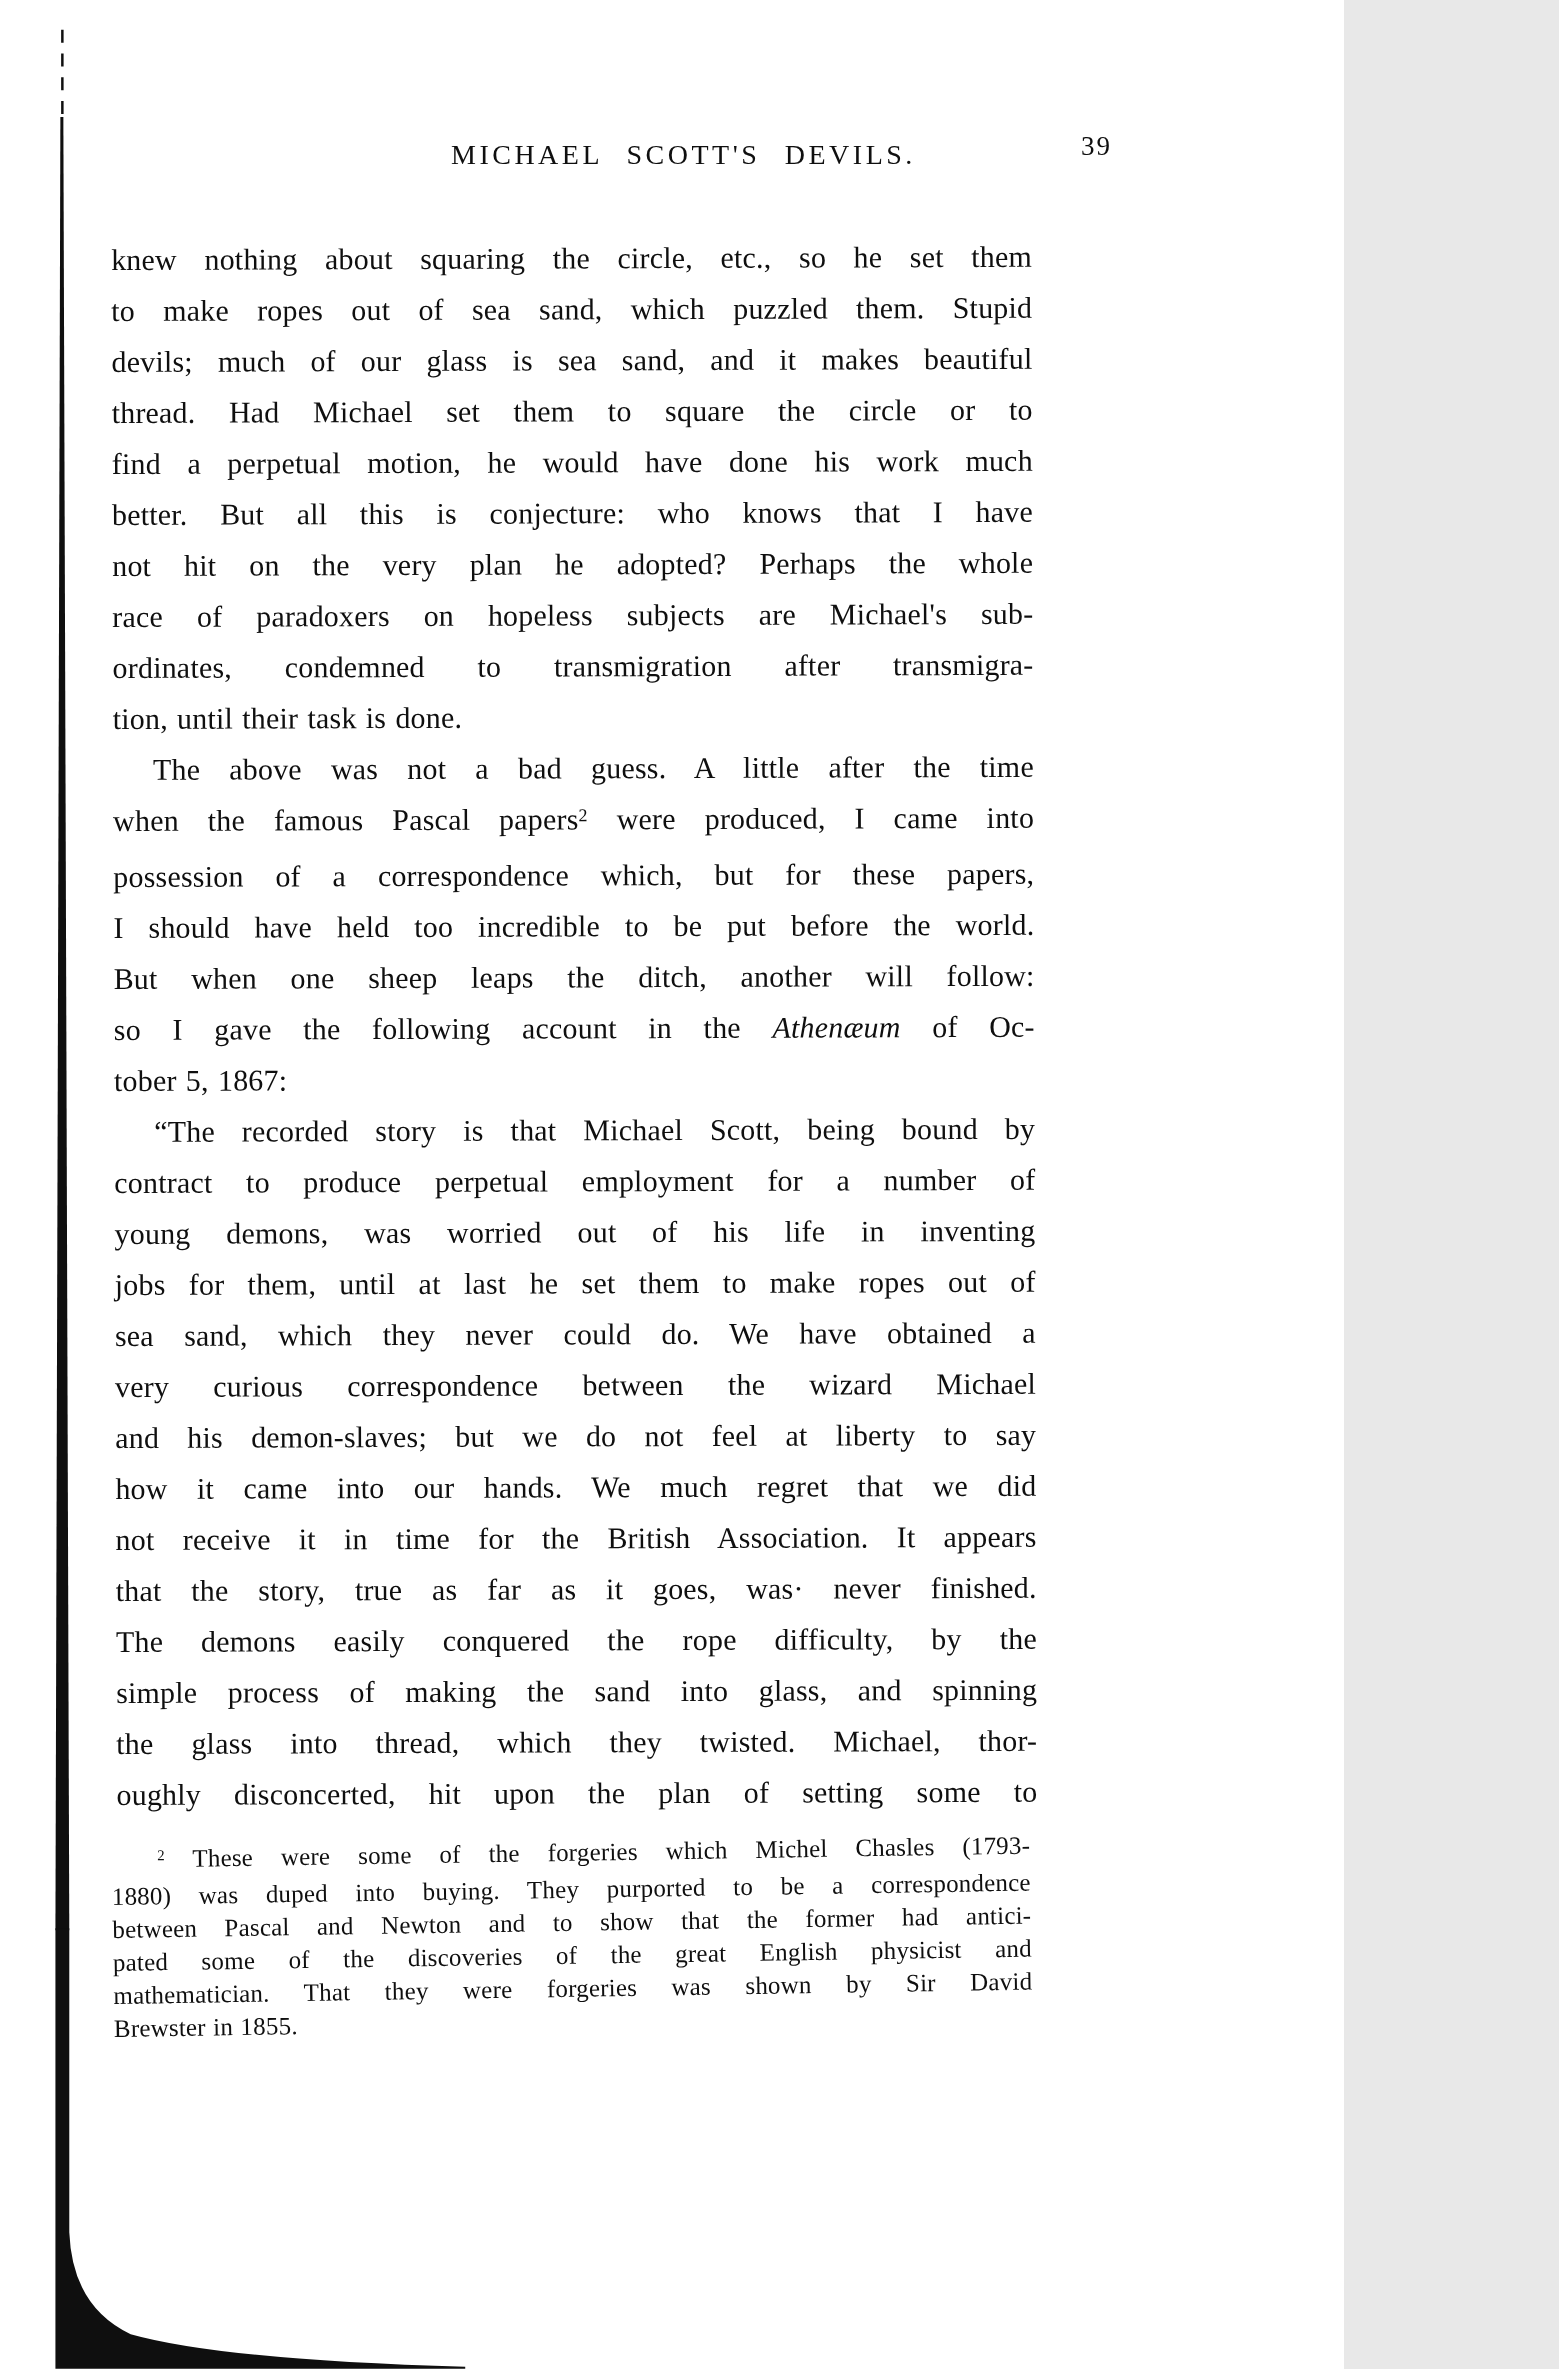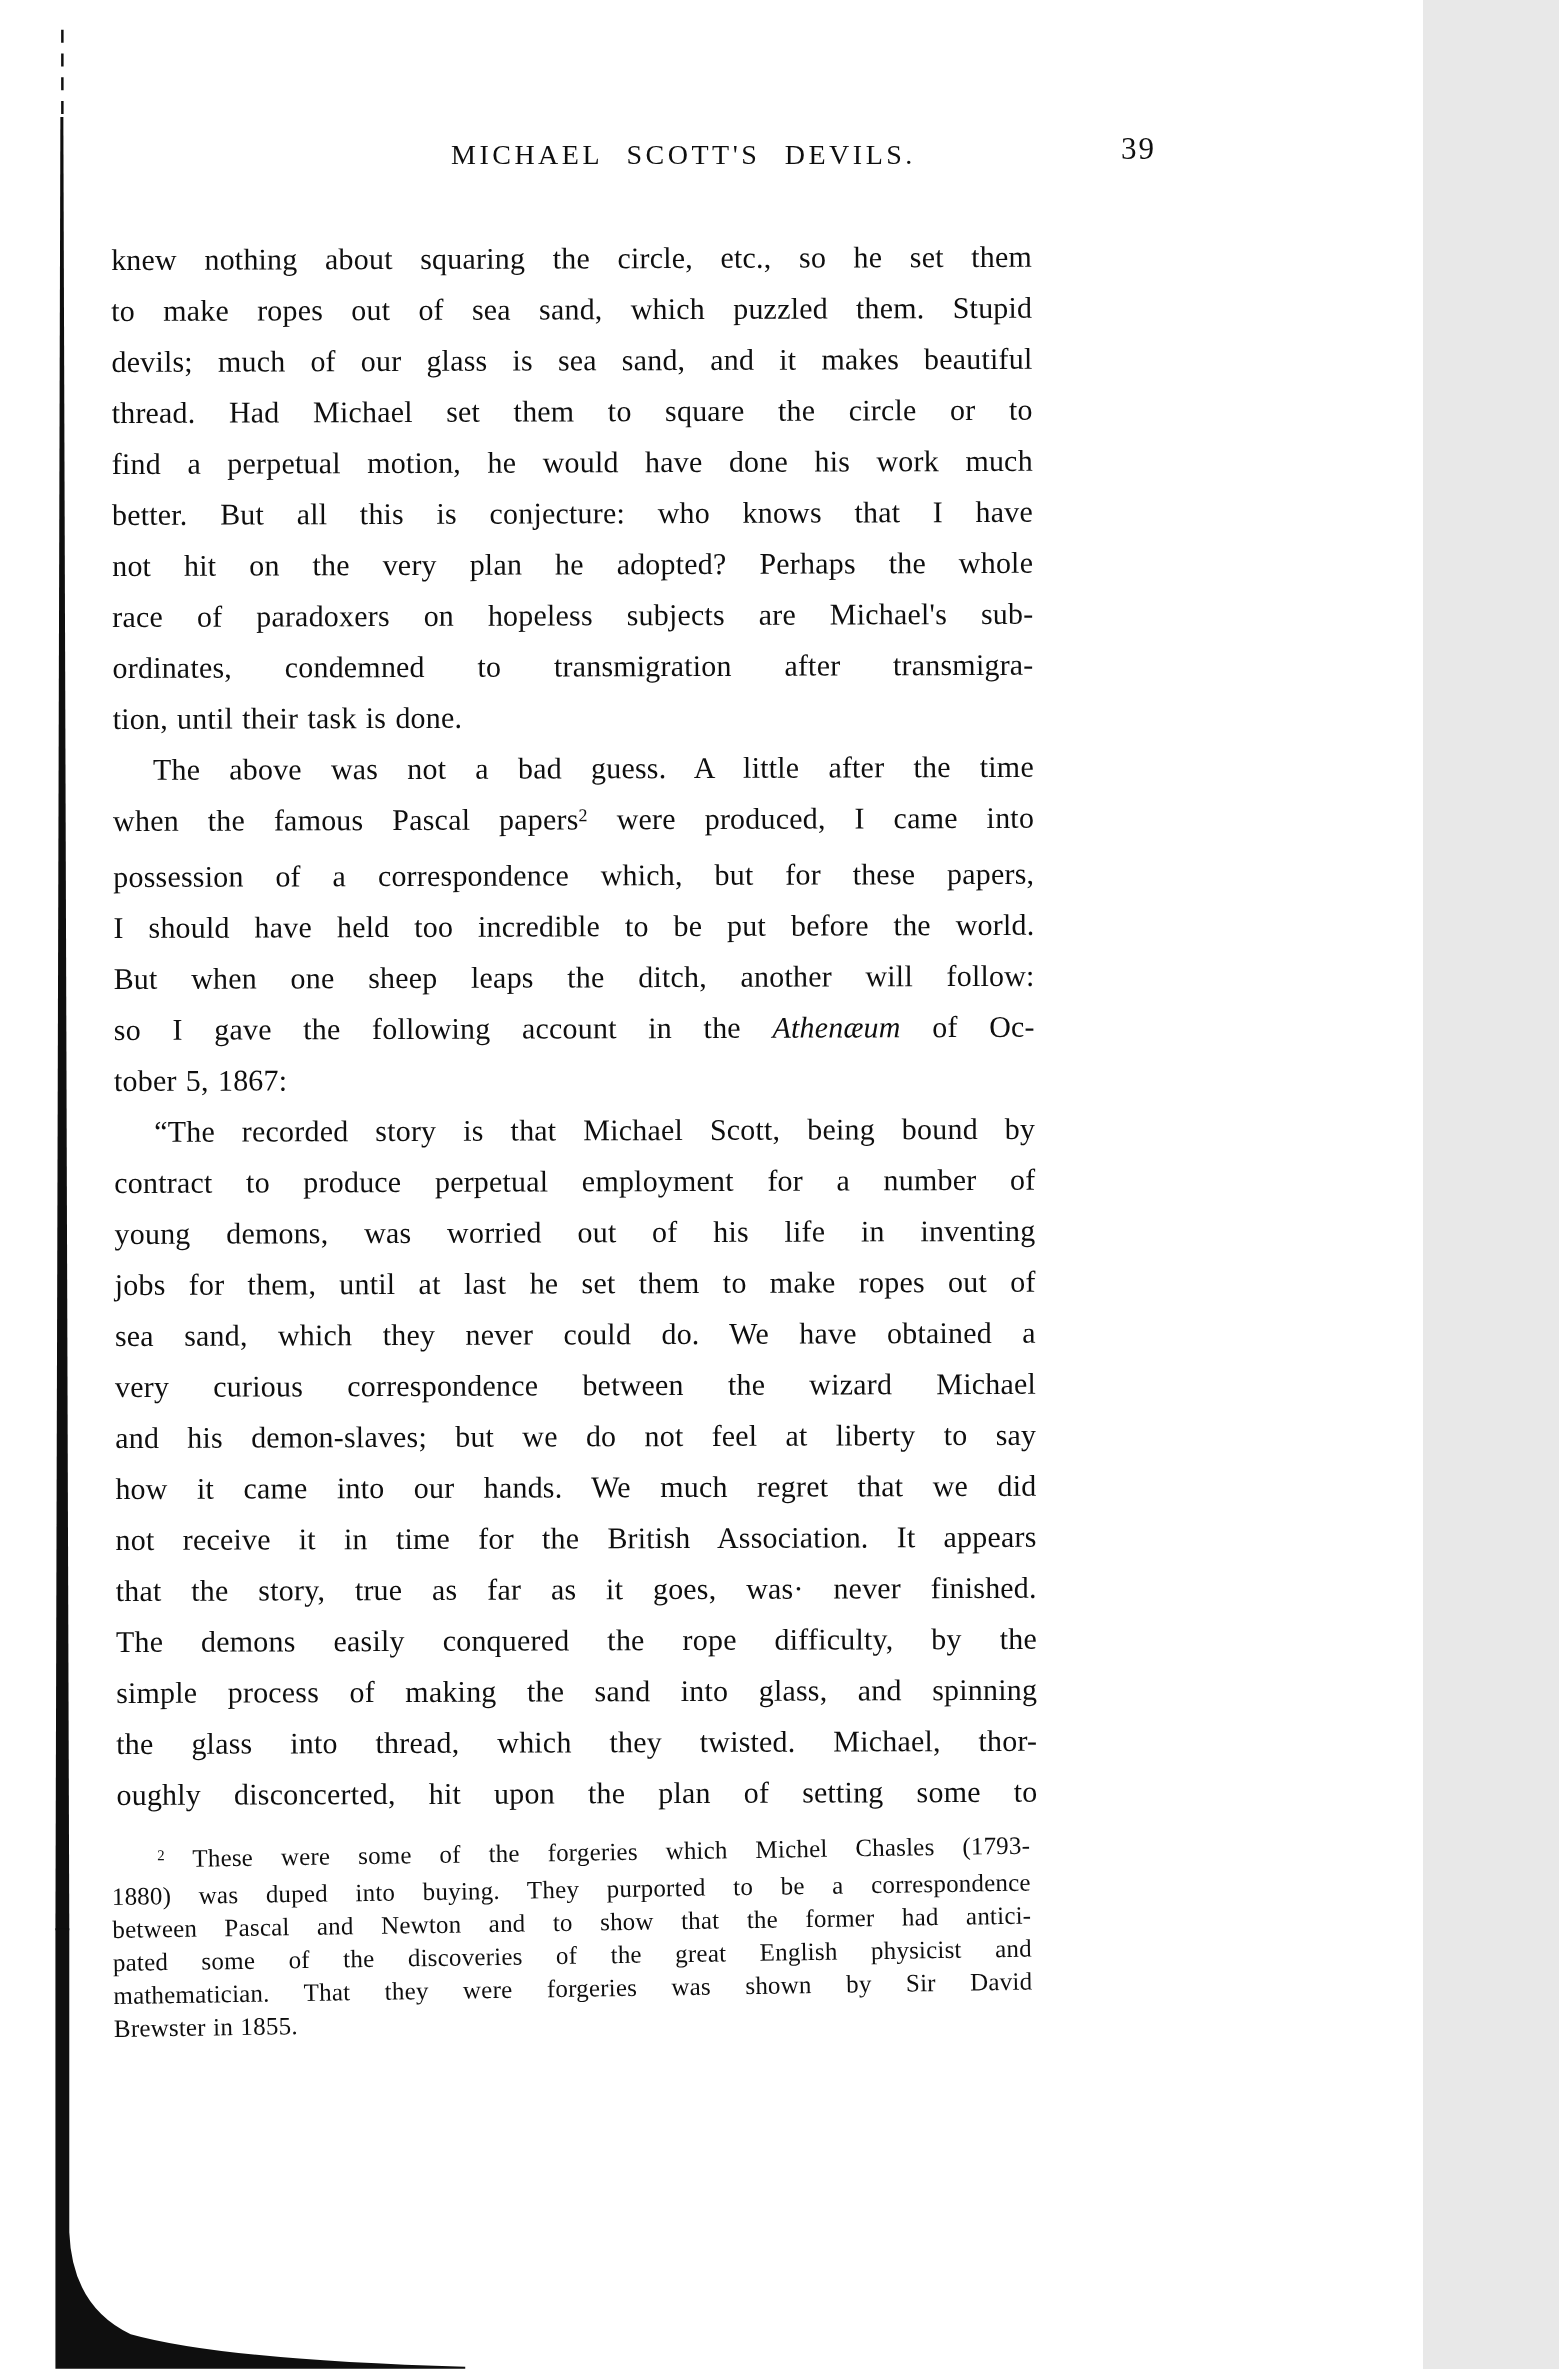--- a/index.html
+++ b/index.html
@@ -3,37 +3,38 @@
 <meta charset="utf-8">
 <style>
   html,body{margin:0;padding:0;}
   body{
     width:1559px;height:2369px;
     background:#e8e8e8;
     font-family:"Liberation Serif", serif;
   }
   .page{
     position:relative;
-    width:1423px;height:2369px;
+    width:1318px;height:2369px;
     background:#ffffff;
     color:#0f0f0f;
     overflow:hidden;
+    padding-left:26px;
   }
   .artifacts{
     position:absolute;left:0;top:0;width:1559px;height:2369px;
     z-index:1;pointer-events:none;
   }
   .running-title{
     position:absolute;left:451px;top:139px;
     font-size:28px;letter-spacing:3.5px;word-spacing:14px;
     white-space:nowrap;z-index:2;
   }
   .page-num{
     position:absolute;left:1081px;top:131px;
-    font-size:31px;letter-spacing:2px;z-index:2;margin-left:40px;
+    font-size:27px;letter-spacing:2px;z-index:2;
   }
   .body-text{
     position:absolute;left:111px;top:234px;width:921px;
     font-size:30px;line-height:51px;word-spacing:1.5px;letter-spacing:0.2px;
     z-index:2;transform:rotate(-0.2deg);transform-origin:left top;
   }
   .footnote{
     position:absolute;left:111px;top:1843px;width:919px;
     font-size:25px;line-height:33px;word-spacing:1px;letter-spacing:0.2px;
     z-index:2;transform:rotate(-0.9deg);transform-origin:left top;

